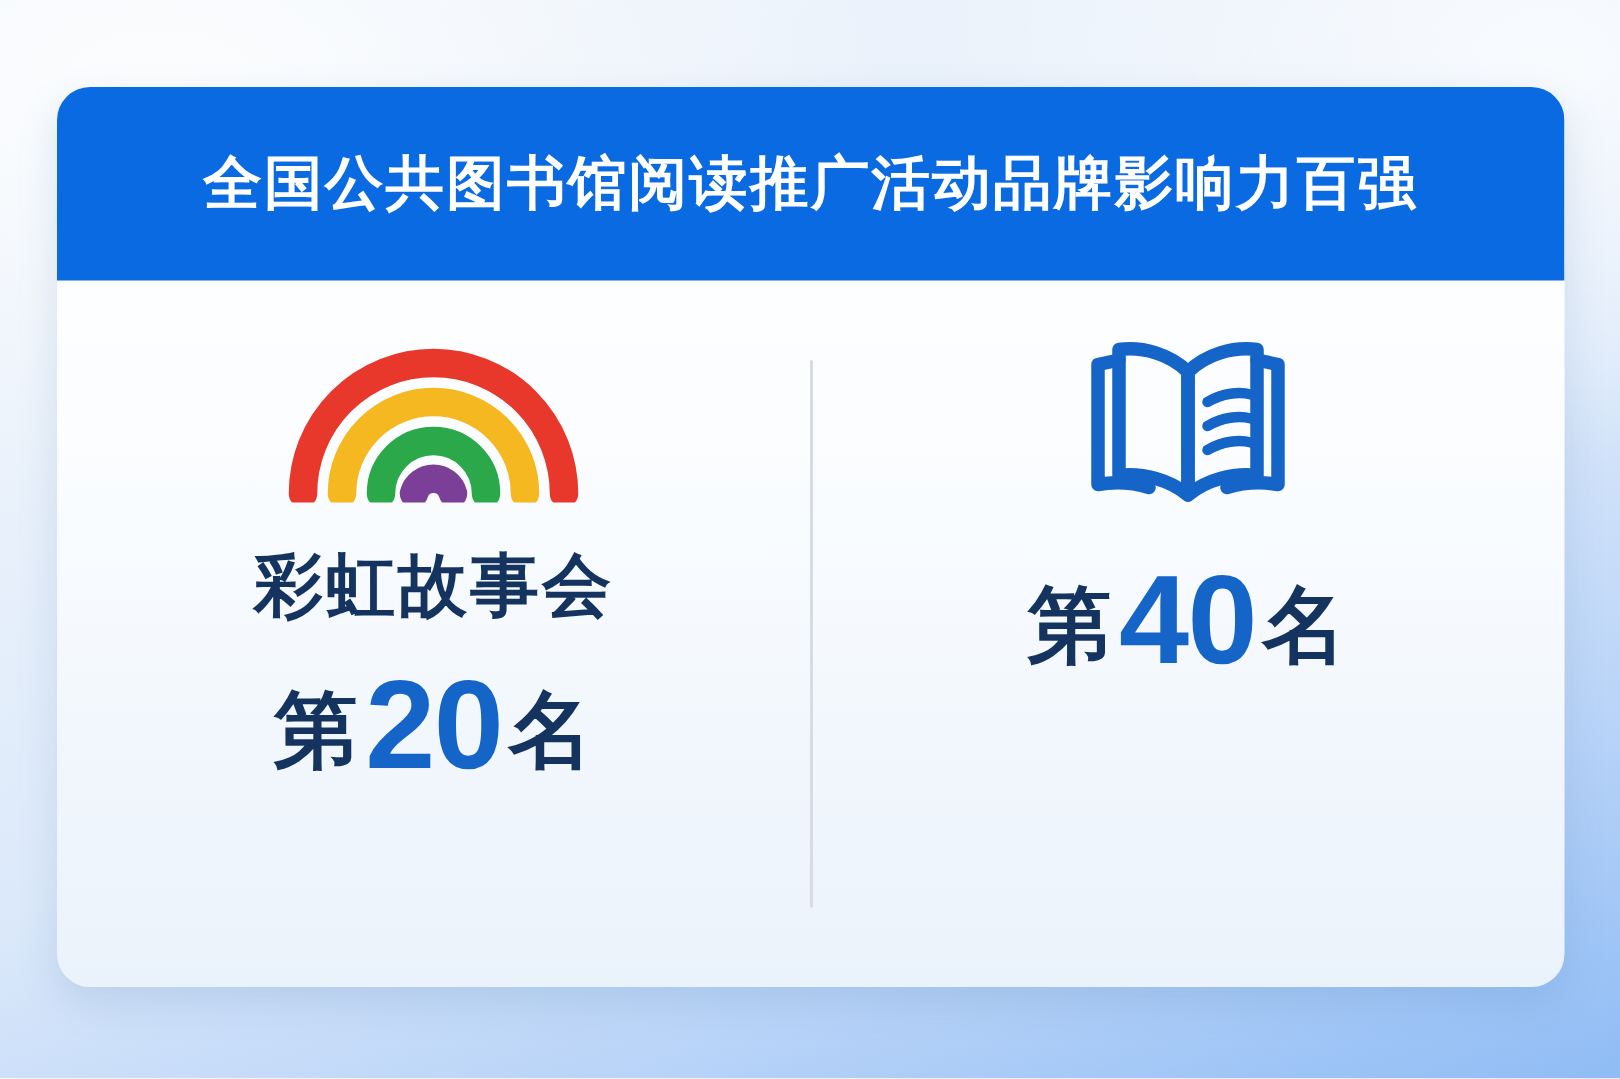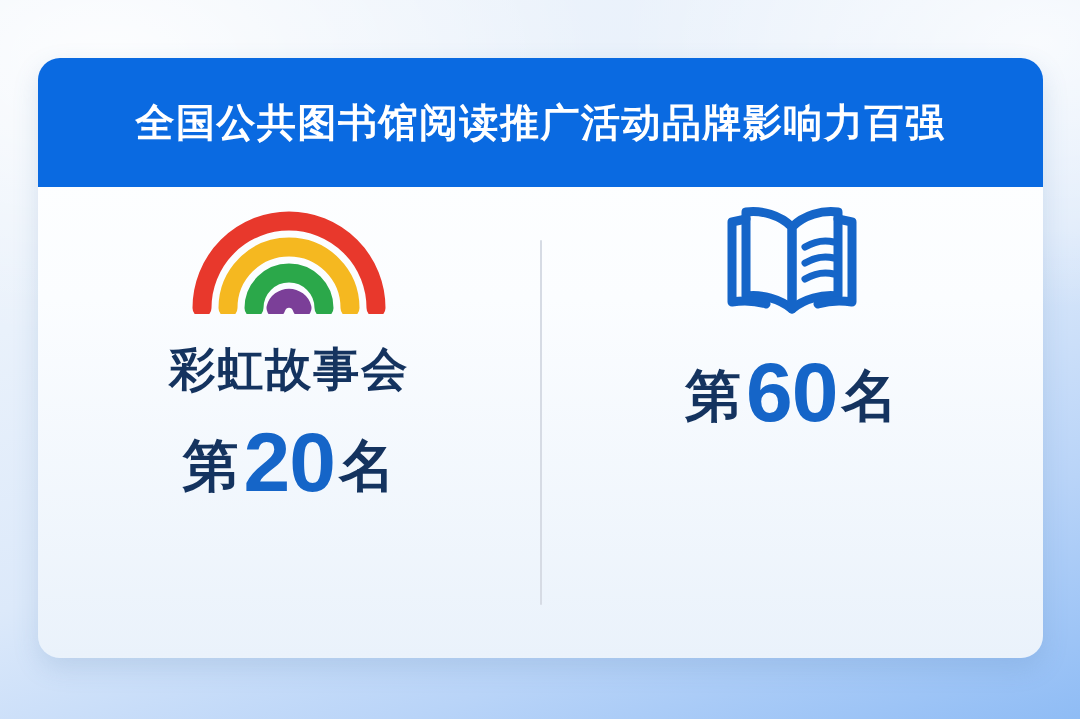--- a/index.html
+++ b/index.html
@@ -64,21 +64,21 @@
   .card-body {
     position: relative;
     height: 471px;
     display: flex;
   }
   .panel {
     flex: 1 1 50%;
     display: flex;
     flex-direction: column;
     align-items: center;
-    padding-top: 9px;
+    padding-top: 30px;
   }
   .divider {
     position: absolute;
     left: 50%;
     top: 53px;
     width: 2px;
     height: 365px;
     transform: translateX(-1px);
     background: #d6dbe4;
     border-radius: 1px;
@@ -183,21 +183,21 @@
               <path d="M83 44 C93 38 104 37 112 39" stroke-width="7"></path>
               <path d="M83 60 C93 54 104 53 112 55" stroke-width="7"></path>
               <path d="M83 76 C93 70 104 69 112 71" stroke-width="7"></path>
             </g>
           </svg>
         </div>
 
 
         <div class="rank-line">
           <span class="rank-prefix">第</span>
-          <span class="rank-number">60</span>
+          <span class="rank-number">40</span>
           <span class="rank-suffix">名</span>
         </div>
 
       </div>
 
     </div>
   </div>
 </div>
 
 </body></html>

